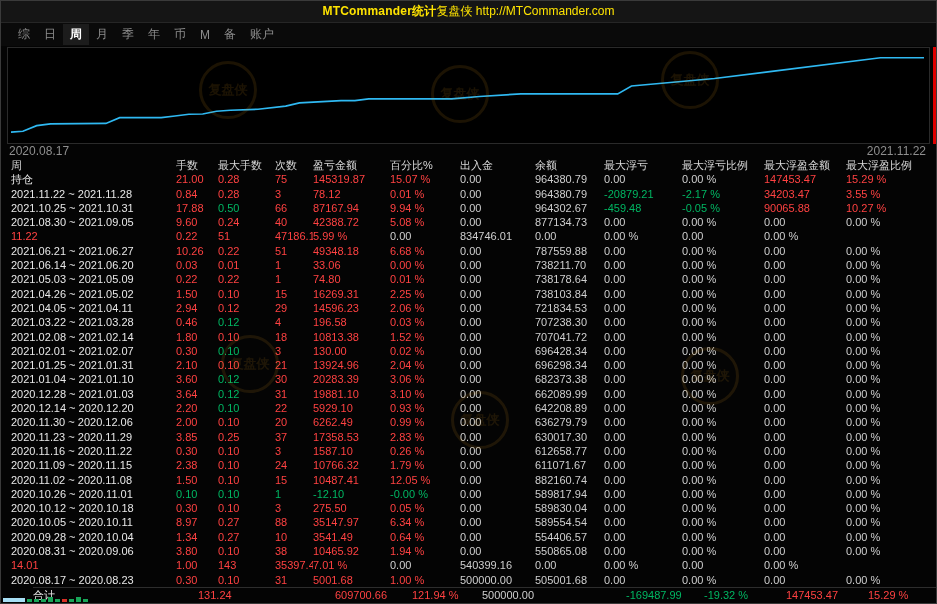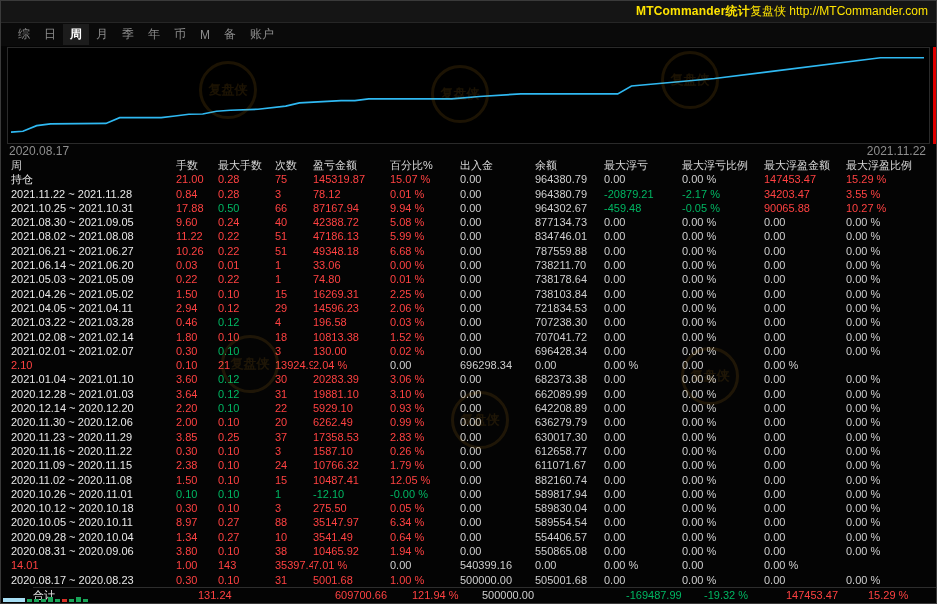--- a/index.html
+++ b/index.html
@@ -1,19 +1,19 @@
 <!DOCTYPE html>
 <html><head>
 <meta charset="utf-8">
 <style>
   html,body{margin:0;padding:0;background:#000;}
   .window{position:relative;width:937px;height:604px;background:#040404;border:1px solid #3a3a3a;
     overflow:hidden;box-sizing:border-box;font-family:"Liberation Sans","DejaVu Sans",sans-serif;}
   .titlebar{height:21px;background:#151515;border-bottom:1px solid #262626;display:flex;
-    justify-content:flex-end;align-items:center;padding:0 8px;}
+    justify-content:center;align-items:center;padding:0 8px;}
   .titlebar .title{color:#ffe400;font-size:12px;font-weight:bold;letter-spacing:.2px;}
   .titlebar .brand{color:#ffe400;font-size:12px;cursor:pointer;}
   .menubar{height:23px;display:flex;align-items:center;padding-left:10px;background:#0a0a0a;}
   .menu-item{color:#8d8d8d;font-size:12px;padding:2px 7px;cursor:default;}
   .menu-item.active{color:#ffffff;font-weight:bold;background:#1c1c1c;}
   .chart-wrap{position:absolute;left:6px;right:6px;top:46px;height:95px;border:1px solid #2a2a2a;background:#000;}
   .chart-wrap svg{display:block;width:100%;height:100%;}
   .chart-marker{position:absolute;right:0;top:46px;width:3px;height:97px;background:#e00000;}
   .chart-dates{position:absolute;left:8px;right:10px;top:143px;display:flex;justify-content:space-between;
     color:#8f8f8f;font-size:12px;}
@@ -135,21 +135,20 @@
         <div class="cell k-r">42388.72</div>
         <div class="cell k-r">5.08 %</div>
         <div class="cell k-w">0.00</div>
         <div class="cell k-w">877134.73</div>
         <div class="cell k-w">0.00</div>
         <div class="cell k-w">0.00 %</div>
         <div class="cell k-w">0.00</div>
         <div class="cell k-w">0.00 %</div>
       </div>
       <div class="trow">
-        <div class="cell k-p">2021.08.02 ~ 2021.08.08</div>
         <div class="cell k-r">11.22</div>
         <div class="cell k-r">0.22</div>
         <div class="cell k-r">51</div>
         <div class="cell k-r">47186.13</div>
         <div class="cell k-r">5.99 %</div>
         <div class="cell k-w">0.00</div>
         <div class="cell k-w">834746.01</div>
         <div class="cell k-w">0.00</div>
         <div class="cell k-w">0.00 %</div>
         <div class="cell k-w">0.00</div>
@@ -261,20 +260,21 @@
         <div class="cell k-r">130.00</div>
         <div class="cell k-r">0.02 %</div>
         <div class="cell k-w">0.00</div>
         <div class="cell k-w">696428.34</div>
         <div class="cell k-w">0.00</div>
         <div class="cell k-w">0.00 %</div>
         <div class="cell k-w">0.00</div>
         <div class="cell k-w">0.00 %</div>
       </div>
       <div class="trow">
+        <div class="cell k-p">2021.01.25 ~ 2021.01.31</div>
         <div class="cell k-r">2.10</div>
         <div class="cell k-r">0.10</div>
         <div class="cell k-r">21</div>
         <div class="cell k-r">13924.96</div>
         <div class="cell k-r">2.04 %</div>
         <div class="cell k-w">0.00</div>
         <div class="cell k-w">696298.34</div>
         <div class="cell k-w">0.00</div>
         <div class="cell k-w">0.00 %</div>
         <div class="cell k-w">0.00</div>

